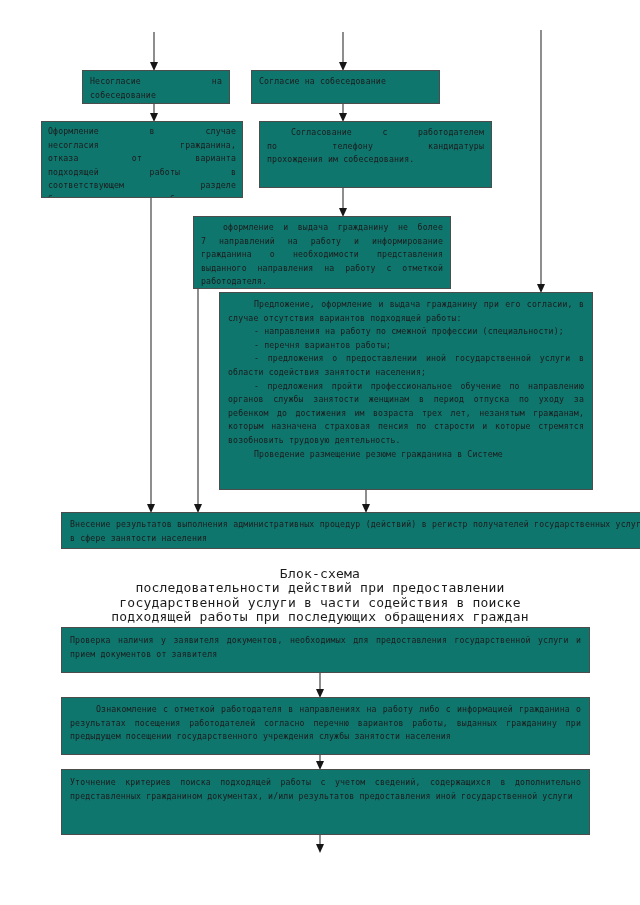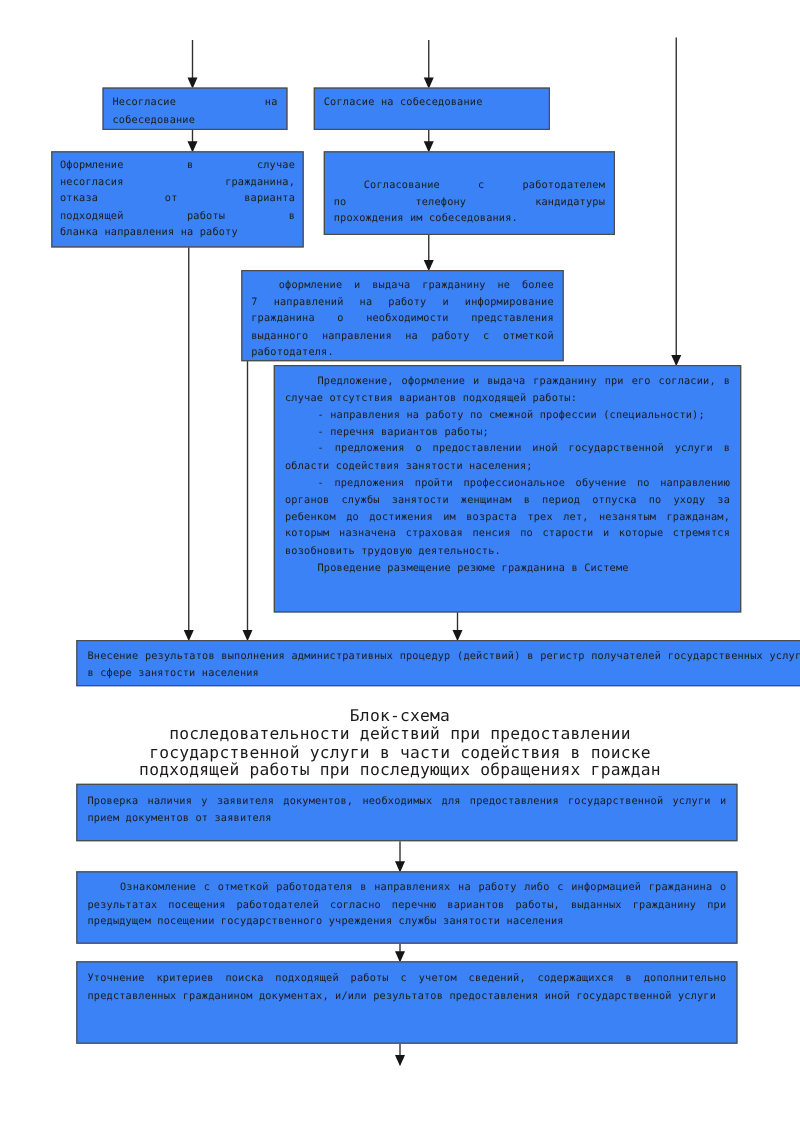--- a/index.html
+++ b/index.html
@@ -19,21 +19,21 @@
   #canvas {
     position: absolute;
     left: 0; top: 0;
     width: 640px;
     height: 905px;
   }
   .box {
     position: absolute;
     box-sizing: border-box;
     border: 1px solid #4c4c4c;
-    background: #3b82f6;
+    background: #0f766e;
     font-size: 8.2px;
     line-height: 13.6px;
     text-align: justify;
     text-align-last: left;
     letter-spacing: 0.15px;
     color: #1c1c1c;
     overflow: hidden;
   }
   .box .pad {
     padding: 4px 7px 4px 7px;
@@ -123,27 +123,28 @@
       <p class="nj">Согласие на собеседование</p>
     </div>
   </div>
 
   <div class="box" style="left:41px; top:121px; width:202px; height:77px;">
     <div class="pad" style="padding:3px 6px;">
       <p style="text-align:justify;text-align-last:justify;">Оформление      в      случае</p>
       <p style="text-align:justify;text-align-last:justify;">несогласия         гражданина,</p>
       <p style="text-align:justify;text-align-last:justify;">отказа        от       варианта</p>
       <p style="text-align:justify;text-align-last:justify;">подходящей       работы      в</p>
+      <p style="text-align:justify;text-align-last:justify;">соответствующем       разделе</p>
       <p class="nj">бланка направления на работу</p>
     </div>
   </div>
 
   <div class="box" style="left:259px; top:121px; width:233px; height:67px;">
     <div class="pad" style="padding:4px 7px;">
-      <p style="text-align:justify;text-align-last:justify;text-indent:24px;margin-top:15px;">Согласование  с  работодателем</p>
+      <p style="text-align:justify;text-align-last:justify;text-indent:24px;">Согласование  с  работодателем</p>
       <p style="text-align:justify;text-align-last:justify;">по      телефону      кандидатуры</p>
       <p class="nj">прохождения им собеседования.</p>
     </div>
   </div>
 
   <div class="box" style="left:193px; top:216px; width:258px; height:73px;">
     <div class="pad" style="padding:4px 7px;">
       <p style="text-align:justify;text-align-last:justify;text-indent:22px;">оформление и выдача гражданину не более</p>
       <p style="text-align:justify;text-align-last:justify;">7  направлений  на  работу  и  информирование</p>
       <p style="text-align:justify;text-align-last:justify;">гражданина  о  необходимости  представления</p>

